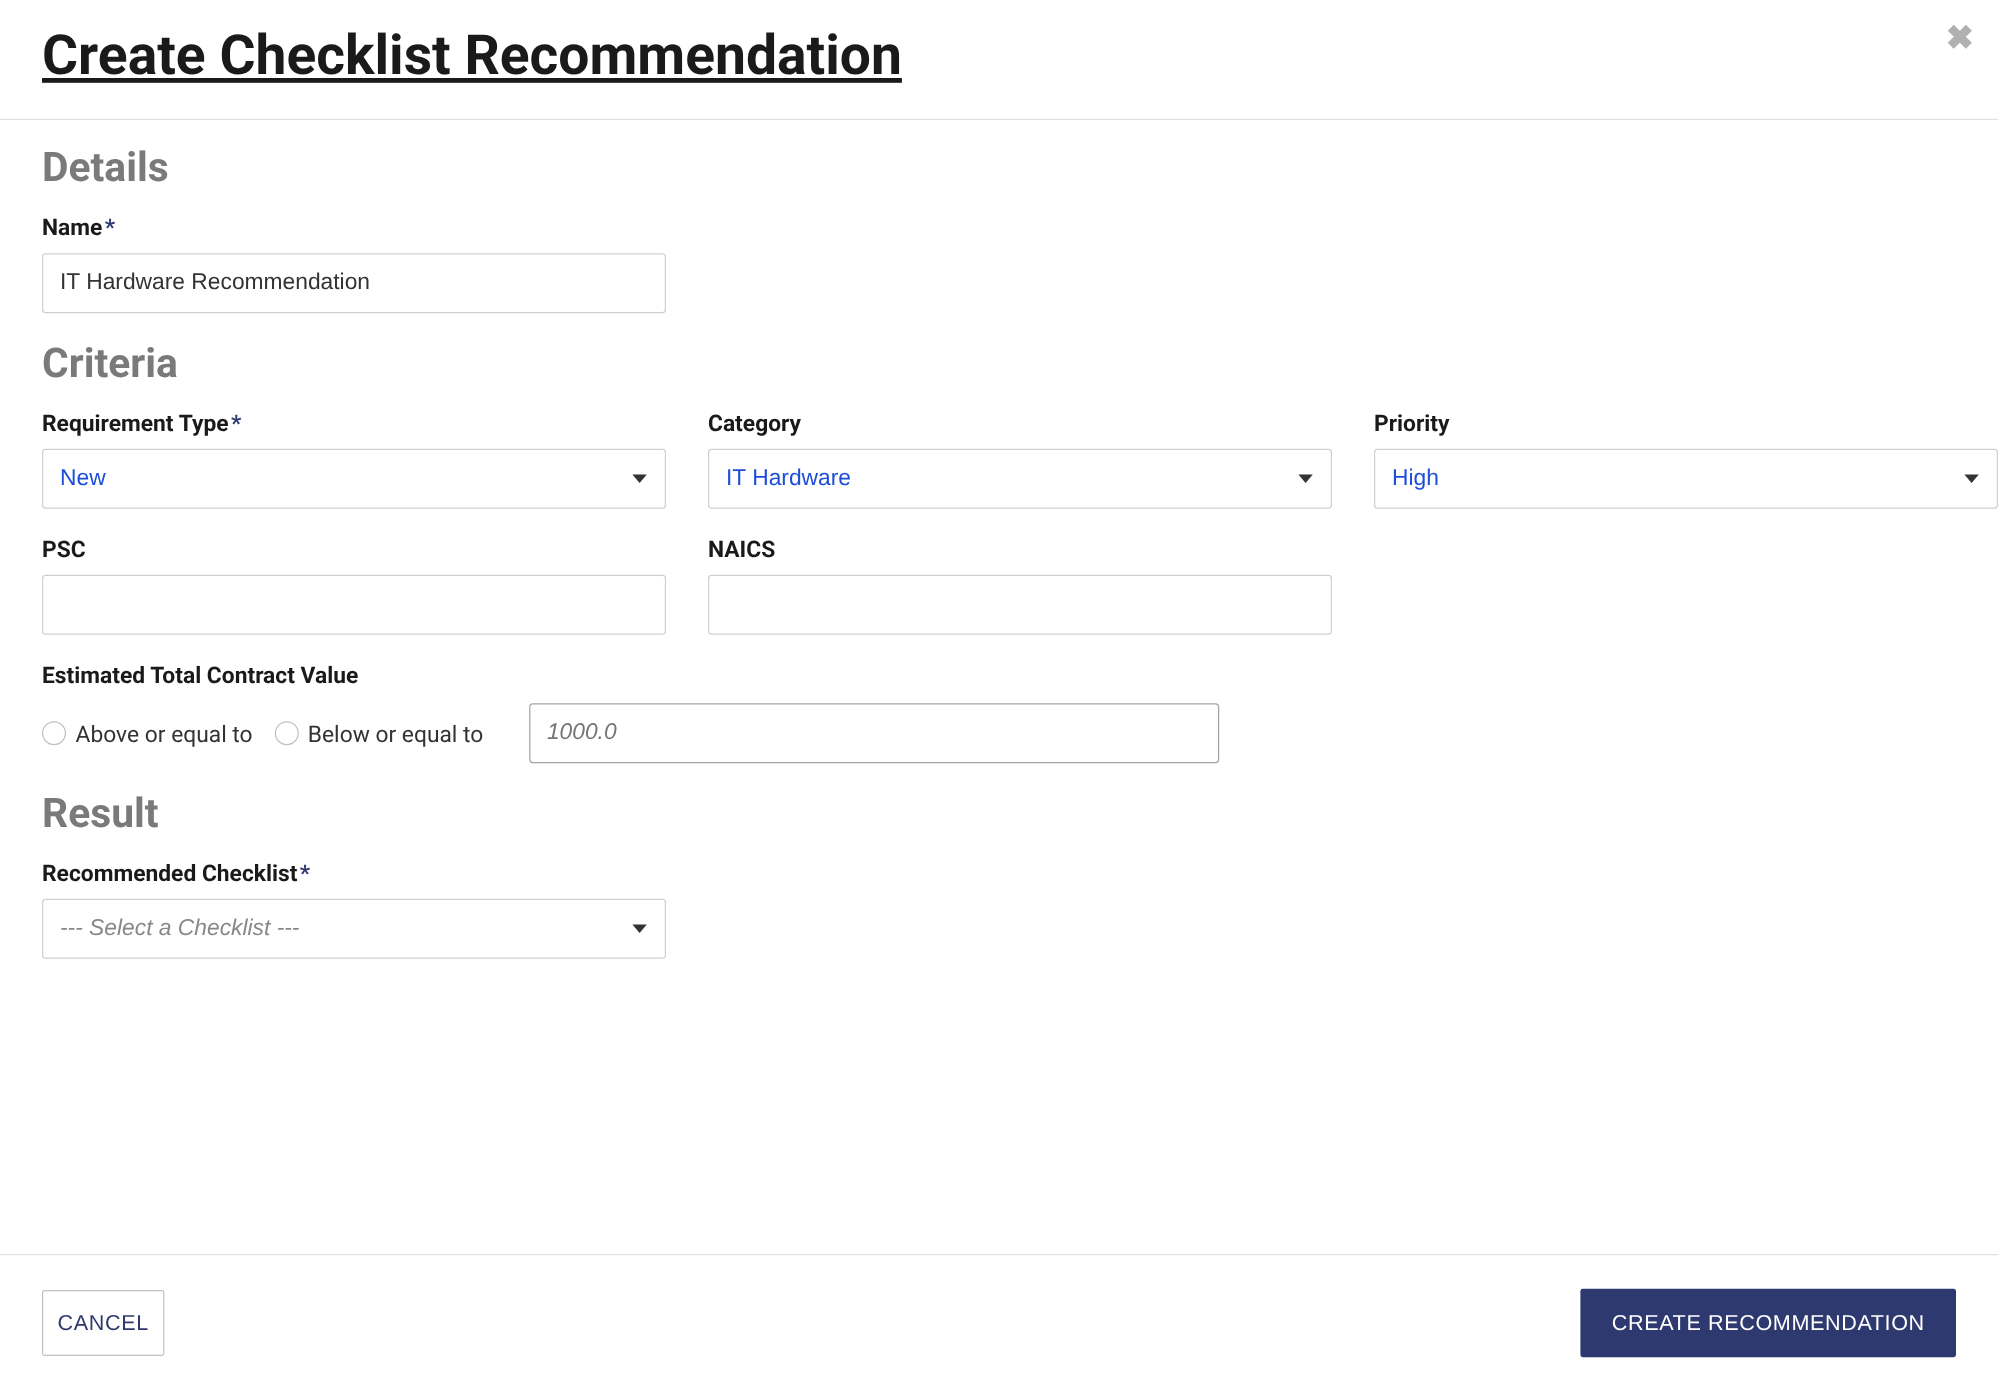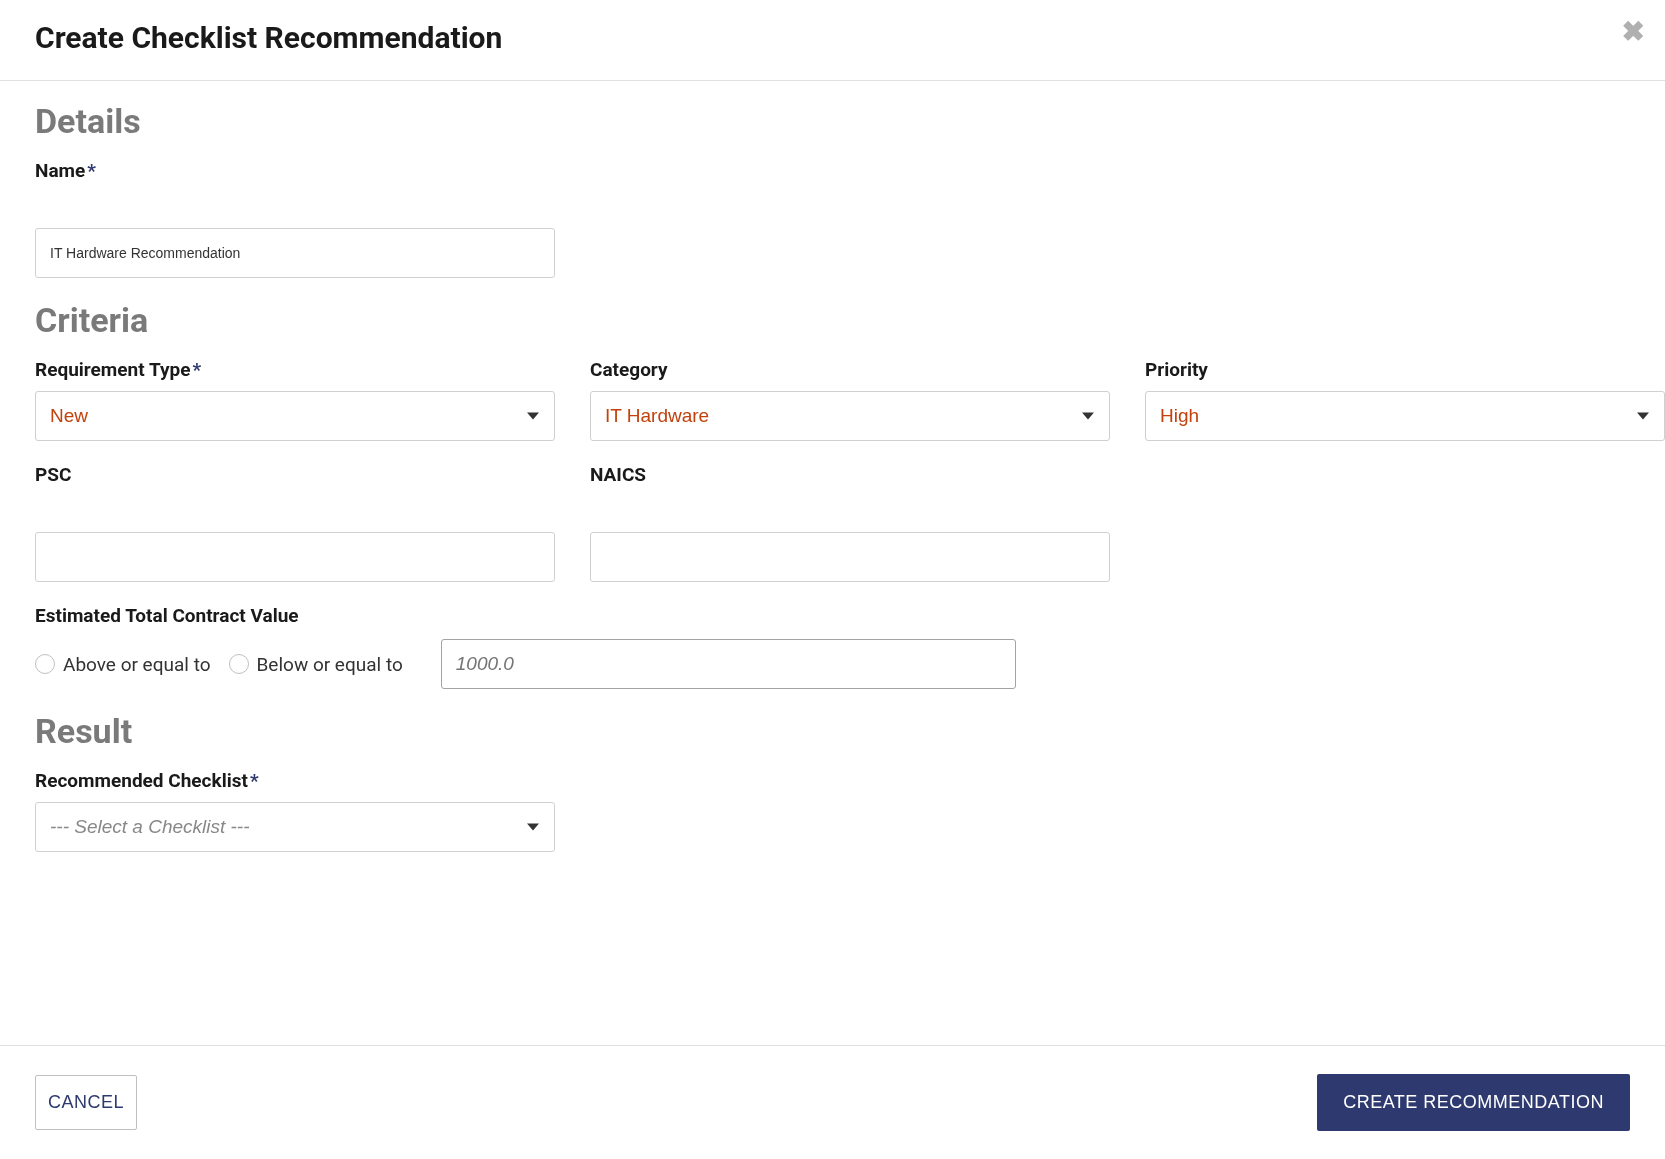--- a/index.html
+++ b/index.html
@@ -21,23 +21,24 @@
       height: 100%;
       display: flex;
       flex-direction: column;
     }
     .modal-header {
       padding: 20px 35px 25px 35px;
       border-bottom: 1px solid #e0e0e0;
       position: relative;
     }
     .modal-title {
-      font-size: 30px;
+      font-size: 46px;
       font-weight: 700;
       color: #1a1a1a;
+      text-decoration: underline;
     }
     .close-icon {
       position: absolute;
       top: 18px;
       right: 20px;
       font-size: 28px;
       color: #b0b0b0;
       cursor: pointer;
       font-weight: bold;
       line-height: 1;
@@ -68,45 +69,44 @@
       color: #2e3a6f;
       font-weight: 700;
       margin-left: 2px;
     }
     .text-input {
       width: 520px;
       height: 50px;
       border: 1px solid #d0d0d0;
       border-radius: 3px;
       padding: 0 14px;
-      font-size: 14px;
+      font-size: 19px;
       color: #333;
       background: #fff;
-      margin-top: 36px;
     }
     .row {
       display: flex;
       gap: 35px;
       margin-bottom: 22px;
     }
     .col {
       flex: 0 0 520px;
     }
     .select-wrapper {
       position: relative;
       width: 520px;
     }
     .select-input {
       width: 100%;
       height: 50px;
       border: 1px solid #d0d0d0;
       border-radius: 3px;
       padding: 0 40px 0 14px;
       font-size: 19px;
-      color: #c2410c;
+      color: #1d4ed8;
       background: #fff;
       appearance: none;
       cursor: pointer;
     }
     .select-input.placeholder {
       color: #888;
       font-style: italic;
     }
     .select-caret {
       position: absolute;

